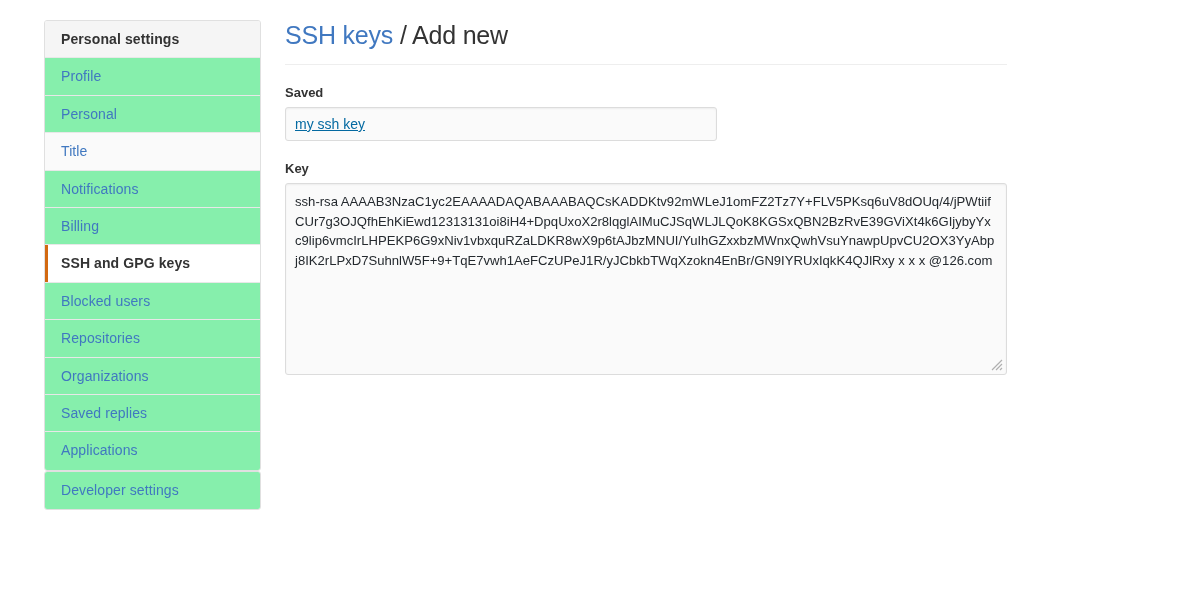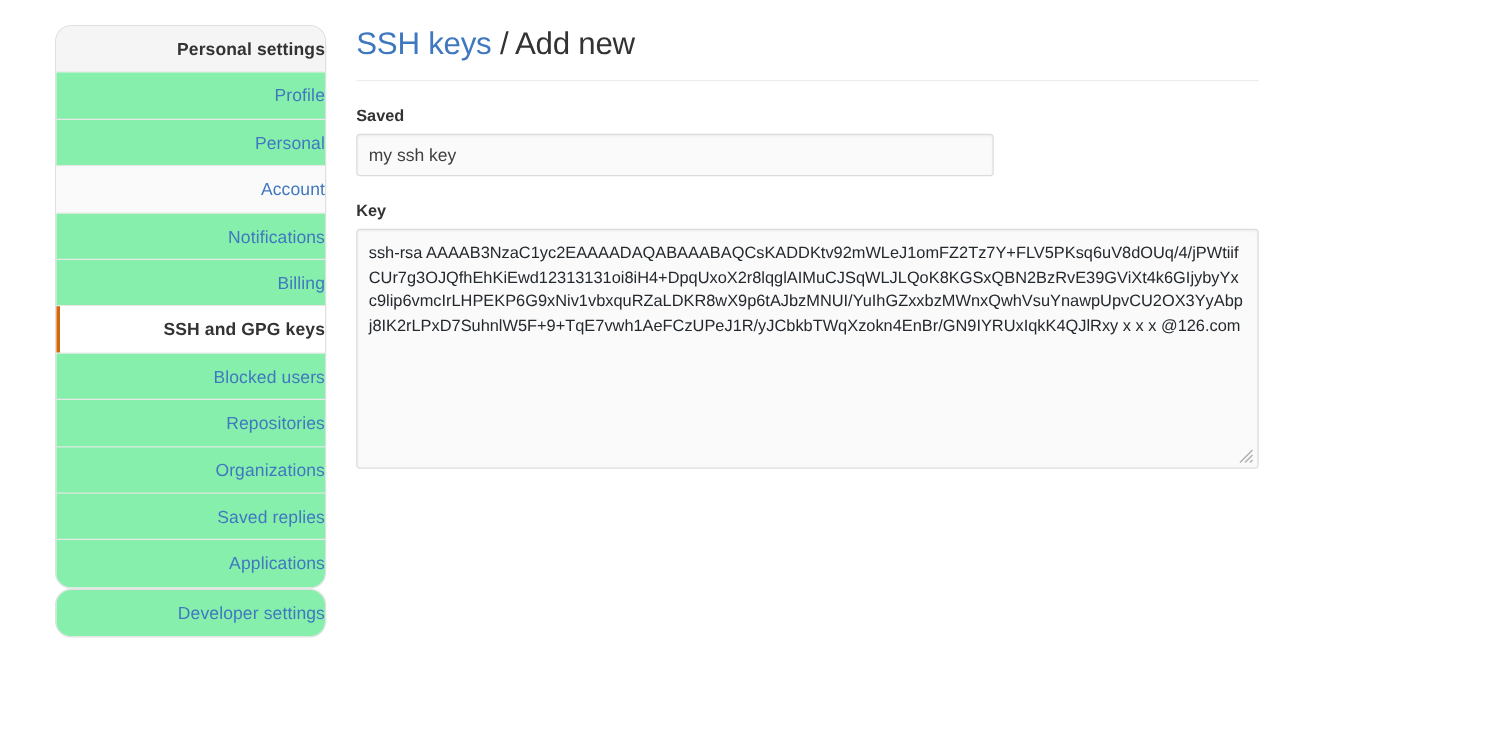--- a/index.html
+++ b/index.html
@@ -25,24 +25,23 @@
   
   .sidebar {
     position: absolute;
     left: 44px;
     top: 20px;
     width: 217px;
   }
 
   .menu-card {
     border: 1px solid #e0e0e0;
-    border-radius: 13px;
+    border-radius: 3px;
     background: #ffffff;
     overflow: hidden;
-    text-align: right;
   }
 
   .menu-card + .menu-card { }
 
   .menu-item {
     display: block;
     position: relative;
     height: 37.4px;
     line-height: 37.4px;
     padding: 0 0 0 16px;
@@ -105,31 +104,32 @@
   .field-label {
     display: block;
     font-size: 13px;
     font-weight: bold;
     color: #333333;
     margin: 20px 0 7px 0;
   }
 
   .title-input {
     display: block;
-    width: 510px;
+    width: 432px;
     height: 34px;
     padding: 6px 9px;
     font-family: "Liberation Sans", sans-serif;
     font-size: 14px;
-    color: #404040;
+    color: #0369a1;
     background: #fafafa;
     border: 1px solid #dcdcdc;
     border-radius: 3px;
     outline: none;
     box-shadow: inset 0 1px 2px rgba(0,0,0,0.055);
+    text-decoration: underline;
   }
 
   .key-wrap {
     position: relative;
     width: 722px;
   }
 
   .key-input {
     display: block;
     width: 722px;
@@ -180,21 +180,21 @@
 <body>
 
 <div id="page">
 
   <nav class="sidebar">
 
     <div class="menu-card">
       <div class="menu-item header">Personal settings</div>
       <a class="menu-item" href="#">Profile</a>
       <a class="menu-item" href="#">Personal</a>
-      <a class="menu-item tinted" href="#">Account</a>
+      <a class="menu-item tinted" href="#">Title</a>
       <a class="menu-item" href="#">Notifications</a>
       <a class="menu-item" href="#">Billing</a>
       <a class="menu-item selected" href="#">SSH and GPG keys</a>
       <a class="menu-item" href="#">Blocked users</a>
       <a class="menu-item" href="#">Repositories</a>
       <a class="menu-item" href="#">Organizations</a>
       <a class="menu-item" href="#">Saved replies</a>
       <a class="menu-item" href="#">Applications</a>
     </div>
 

